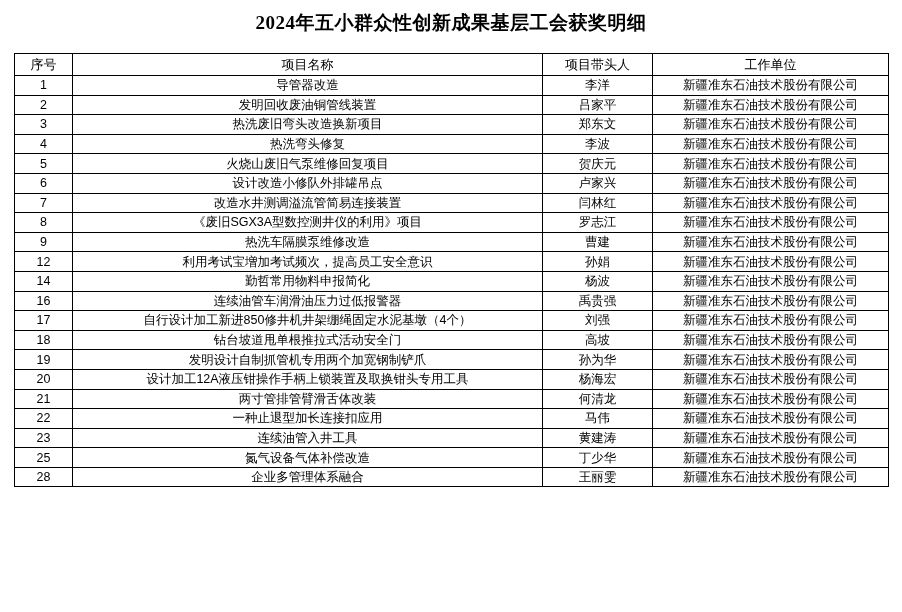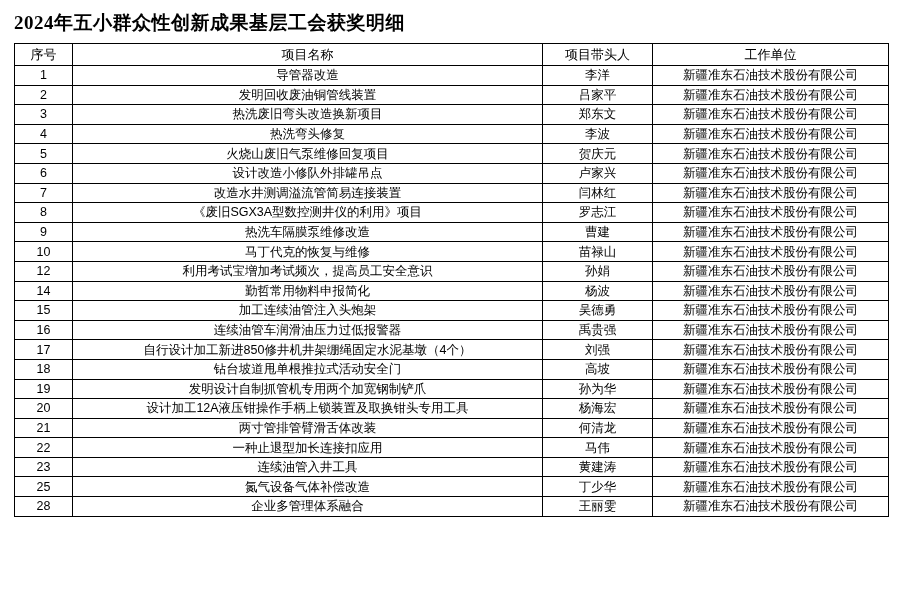--- a/index.html
+++ b/index.html
@@ -13,25 +13,25 @@
     font-family: "Liberation Sans", sans-serif;
     color: #000000;
     overflow: hidden;
   }
   .page {
     width: 902px;
     box-sizing: border-box;
     padding: 6px 14px 0 14px;
   }
   .doc-title {
-    text-align: left;
+    text-align: center;
     font-size: 19px;
     font-weight: bold;
     letter-spacing: 0.5px;
-    margin: 4px 0 7px 0;
+    margin: 4px 0 17px 0;
     font-family: "Liberation Serif", serif;
   }
   table.award-table {
     border-collapse: collapse;
     width: 874px;
     table-layout: fixed;
   }
   table.award-table th,
   table.award-table td {
     border: 1px solid #000000;
@@ -124,41 +124,29 @@
           <td>罗志江</td>
           <td>新疆准东石油技术股份有限公司</td>
         </tr>
         <tr>
           <td>9</td>
           <td>热洗车隔膜泵维修改造</td>
           <td>曹建</td>
           <td>新疆准东石油技术股份有限公司</td>
         </tr>
         <tr>
-          <td>10</td>
-          <td>马丁代克的恢复与维修</td>
-          <td>苗禄山</td>
-          <td>新疆准东石油技术股份有限公司</td>
-        </tr>
-        <tr>
           <td>12</td>
           <td>利用考试宝増加考试频次，提高员工安全意识</td>
           <td>孙娟</td>
           <td>新疆准东石油技术股份有限公司</td>
         </tr>
         <tr>
           <td>14</td>
           <td>勤哲常用物料申报简化</td>
           <td>杨波</td>
-          <td>新疆准东石油技术股份有限公司</td>
-        </tr>
-        <tr>
-          <td>15</td>
-          <td>加工连续油管注入头炮架</td>
-          <td>吴德勇</td>
           <td>新疆准东石油技术股份有限公司</td>
         </tr>
         <tr>
           <td>16</td>
           <td>连续油管车润滑油压力过低报警器</td>
           <td>禹贵强</td>
           <td>新疆准东石油技术股份有限公司</td>
         </tr>
         <tr>
           <td>17</td>

